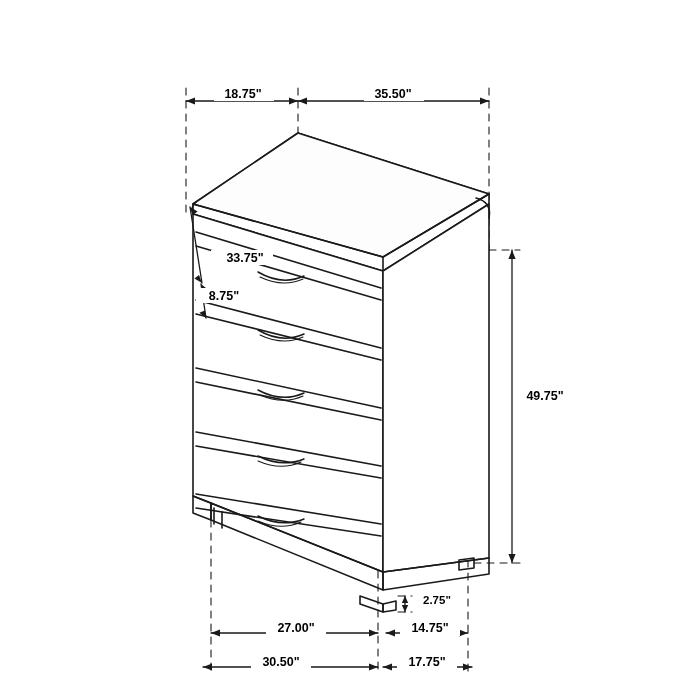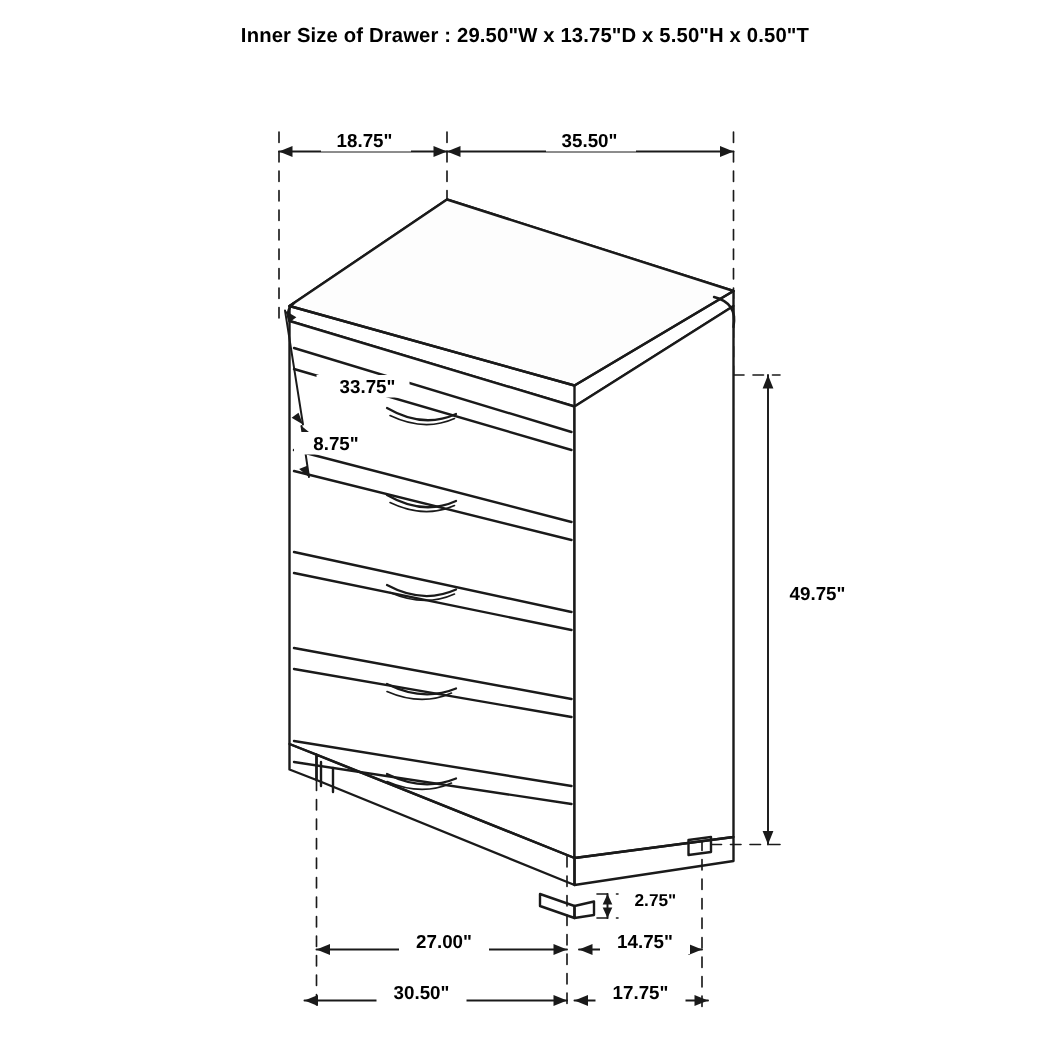--- a/index.html
+++ b/index.html
@@ -49,21 +49,20 @@
     font-size: 11.5px;
     font-weight: bold;
     fill: #000;
   }
 </style>
 </head>
 <body>
 
 <div id="stage">
 
-  <div class="title">Inner Size of Drawer : 29.50"W x 13.75"D x 5.50"H x 0.50"T</div>
 
   <svg class="diagram" viewBox="0 0 700 700" aria-hidden="true">
     <g fill="none" stroke="#1a1a1a" stroke-width="1.6" stroke-linejoin="round" stroke-linecap="round">
 
       <g stroke-dasharray="7,6" stroke-width="1.1">
         <line x1="186" y1="88" x2="186" y2="215"></line>
         <line x1="298" y1="88" x2="298" y2="133"></line>
         <line x1="489" y1="88" x2="489" y2="250"></line>
         <line x1="211" y1="520" x2="211" y2="672"></line>
         <line x1="378" y1="545" x2="378" y2="672"></line>

